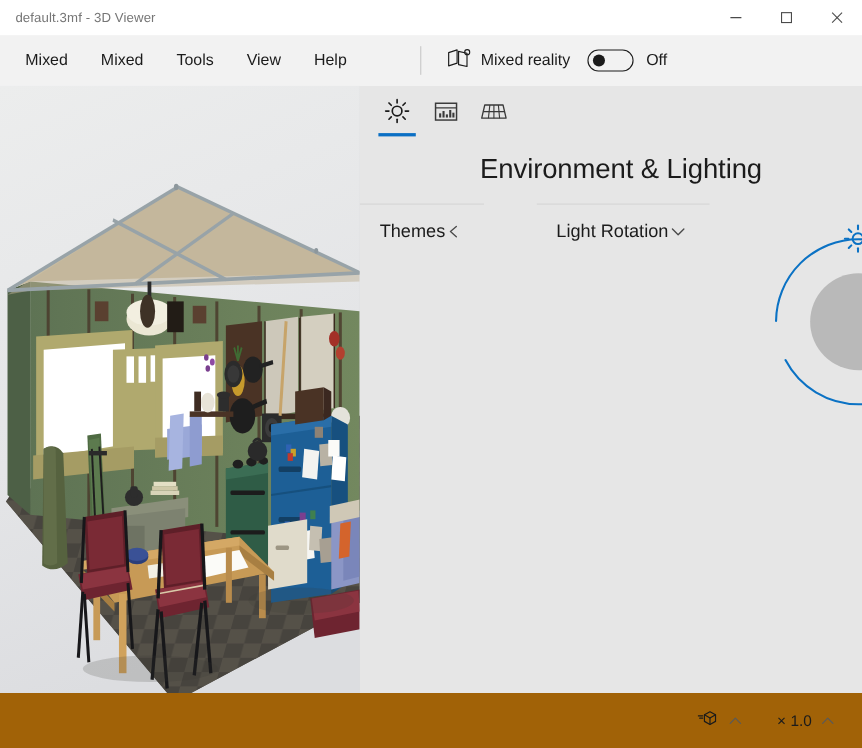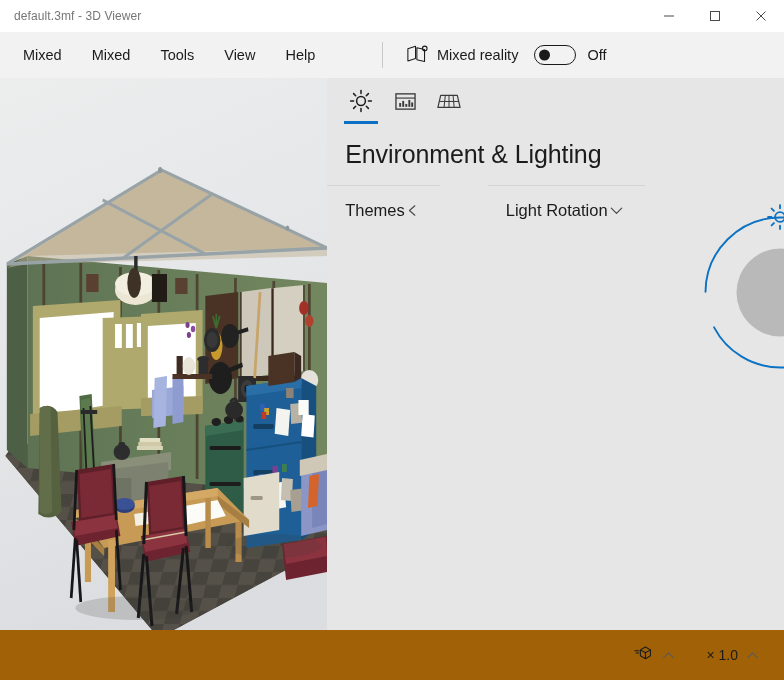--- a/index.html
+++ b/index.html
@@ -99,20 +99,21 @@
     font-size: 14.5px; color: #1b1b1b;
     margin-left: 11px;
   }
 
   
   .body-row {
     flex: 1 1 auto;
     display: flex;
     min-height: 0;
     background: #d0d0d2;
+    text-align: center;
   }
 
   
   .viewport {
     width: 478px;
     position: relative;
     overflow: hidden;
     background: linear-gradient(175deg, #e9eaec 0%, #e3e4e6 45%, #dedfe1 100%);
   }
   .scene { position: absolute; inset: 0; }

